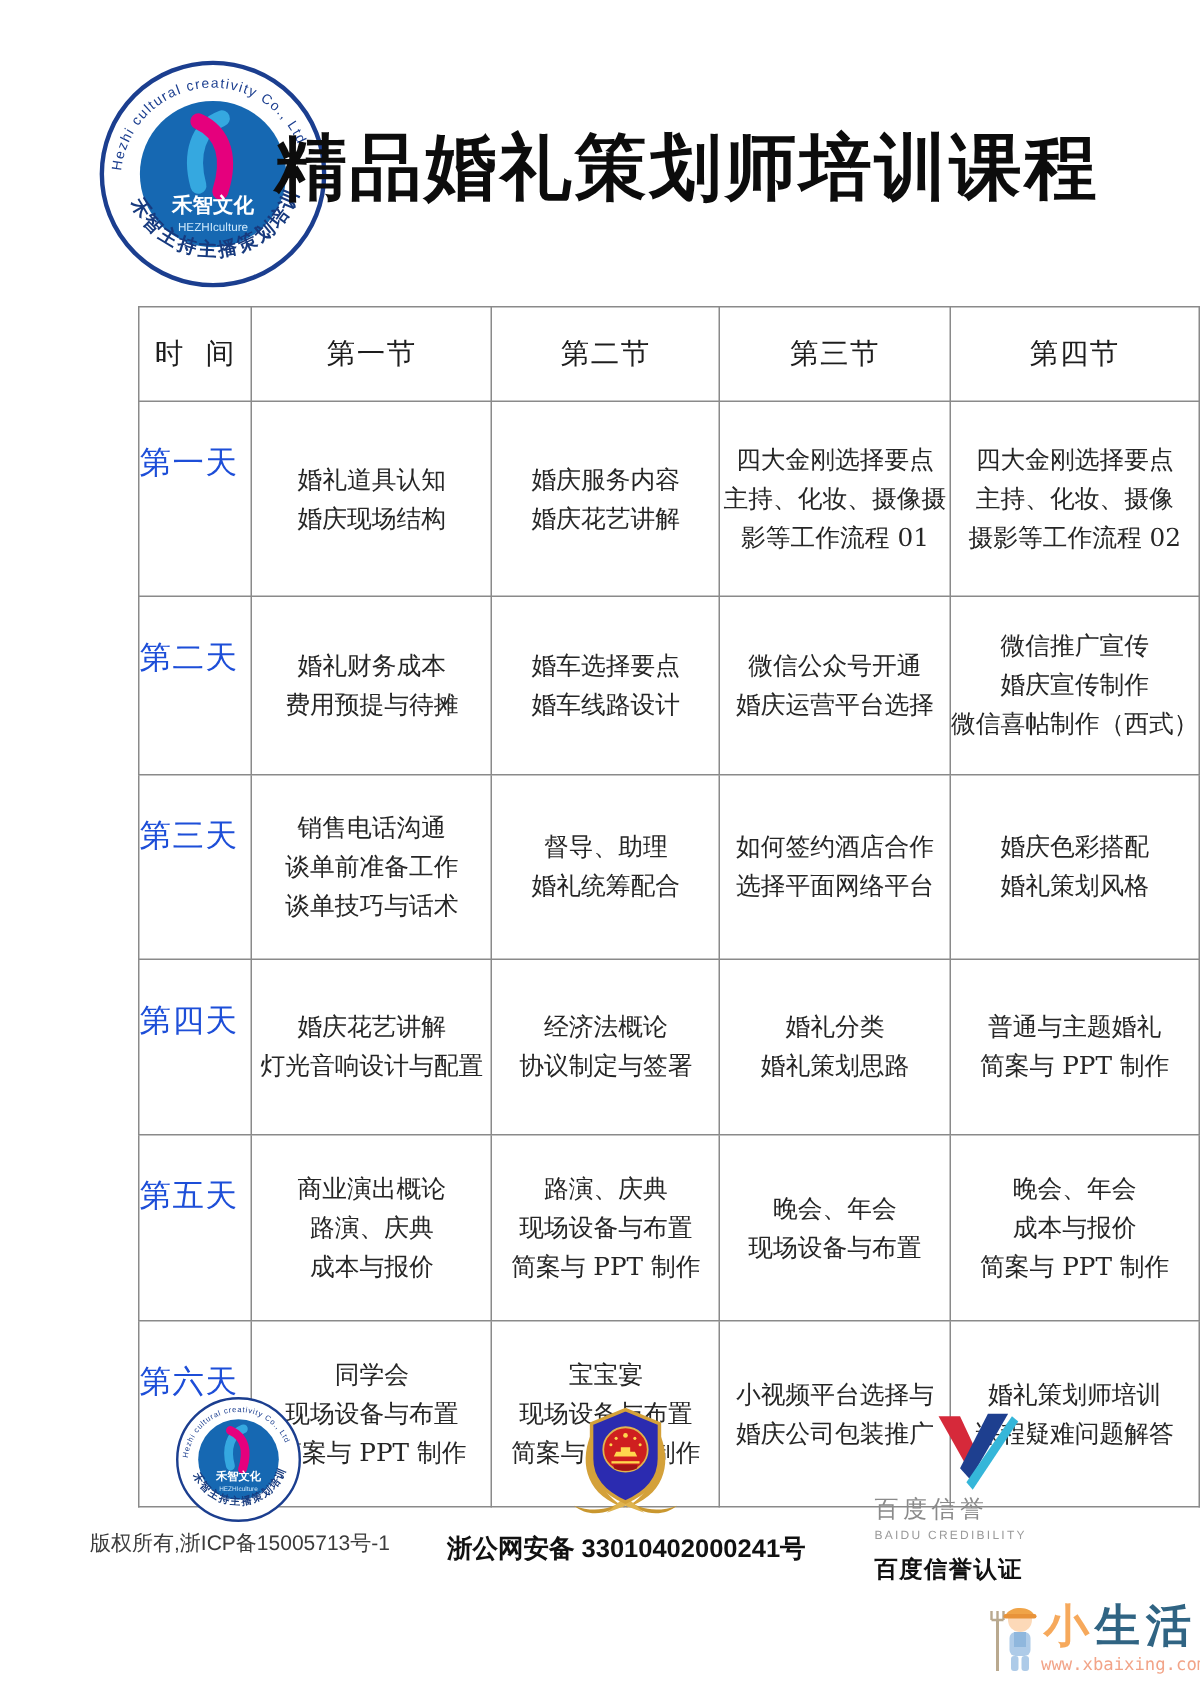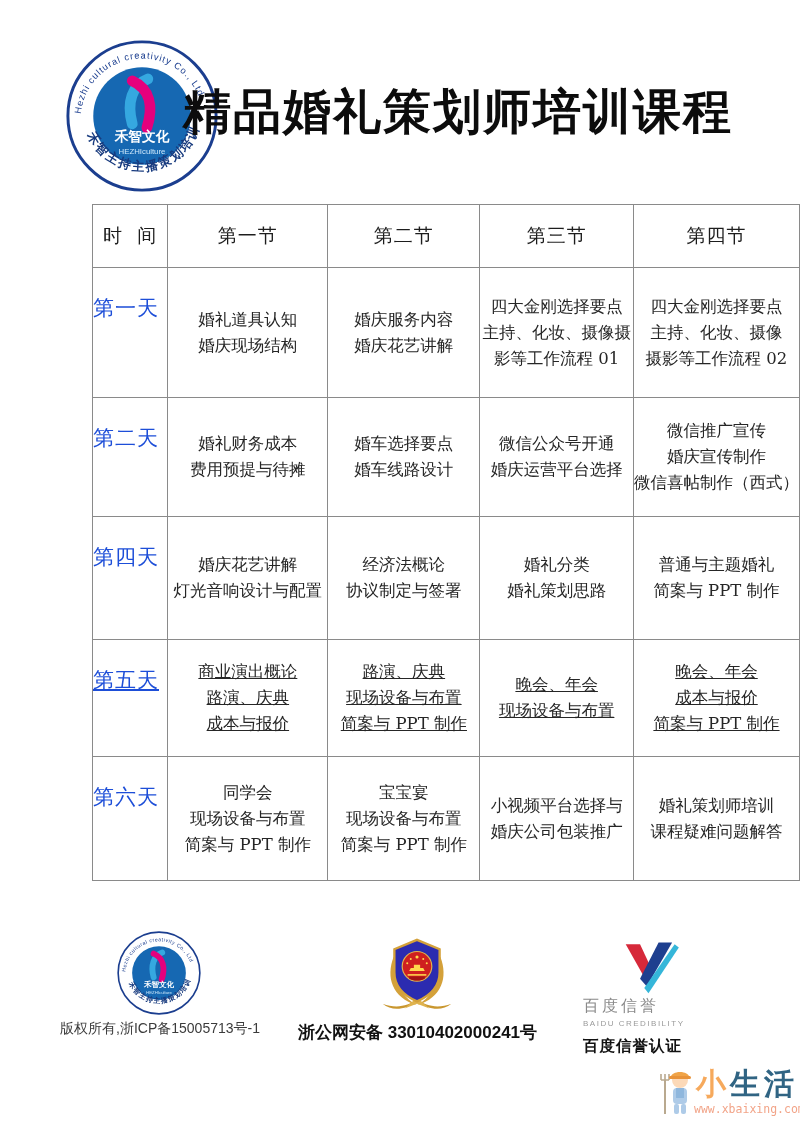--- a/index.html
+++ b/index.html
@@ -23,21 +23,21 @@
   .course-table col.c-s4{width:164px;}
   .course-table thead th{height:62px;font-size:19px;font-weight:normal;color:#1d1d1d;
                          text-align:center;vertical-align:middle;white-space:pre;letter-spacing:1px;}
   .day-cell{vertical-align:top;text-align:left;font-size:21px;color:#1d4ed8;
             padding-top:26px !important;letter-spacing:1px;}
   .content-cell{vertical-align:middle;text-align:center;font-size:16.5px;color:#262626;}
   .cell-line{line-height:26px;white-space:nowrap;}
   tbody tr:nth-child(1) td{height:103px;}
   tbody tr:nth-child(2) td{height:92px;}
   tbody tr:nth-child(3) td{height:96px;}
-  tbody tr:nth-child(4) td{height:90px;text-decoration:underline;}
+  tbody tr:nth-child(4) td{height:90px;}
   tbody tr:nth-child(5) td{height:97px;}
   tbody tr:nth-child(6) td{height:97px;}
 
   
   .footer-logo-small{position:absolute;left:116px;top:930px;width:86px;height:86px;}
   .copyright-text{position:absolute;left:52px;top:1020px;width:216px;text-align:center;
                   font-size:14px;color:#3b3b3b;white-space:nowrap;}
   .police-emblem{position:absolute;left:378px;top:928px;width:78px;height:86px;}
   .police-text{position:absolute;left:290px;top:1021px;width:255px;text-align:center;
                font-size:17px;font-weight:bold;color:#111;white-space:nowrap;}
@@ -136,20 +136,40 @@
             <div class="cell-line">微信公众号开通</div>
             <div class="cell-line">婚庆运营平台选择</div>
           </td>
           <td class="content-cell">
             <div class="cell-line">微信推广宣传</div>
             <div class="cell-line">婚庆宣传制作</div>
             <div class="cell-line">微信喜帖制作（西式）</div>
           </td>
         </tr>
         <tr>
+          <td class="day-cell">第三天</td>
+          <td class="content-cell">
+            <div class="cell-line">销售电话沟通</div>
+            <div class="cell-line">谈单前准备工作</div>
+            <div class="cell-line">谈单技巧与话术</div>
+          </td>
+          <td class="content-cell">
+            <div class="cell-line">督导、助理</div>
+            <div class="cell-line">婚礼统筹配合</div>
+          </td>
+          <td class="content-cell">
+            <div class="cell-line">如何签约酒店合作</div>
+            <div class="cell-line">选择平面网络平台</div>
+          </td>
+          <td class="content-cell">
+            <div class="cell-line">婚庆色彩搭配</div>
+            <div class="cell-line">婚礼策划风格</div>
+          </td>
+        </tr>
+        <tr>
           <td class="day-cell">第四天</td>
           <td class="content-cell">
             <div class="cell-line">婚庆花艺讲解</div>
             <div class="cell-line">灯光音响设计与配置</div>
           </td>
           <td class="content-cell">
             <div class="cell-line">经济法概论</div>
             <div class="cell-line">协议制定与签署</div>
           </td>
           <td class="content-cell">

